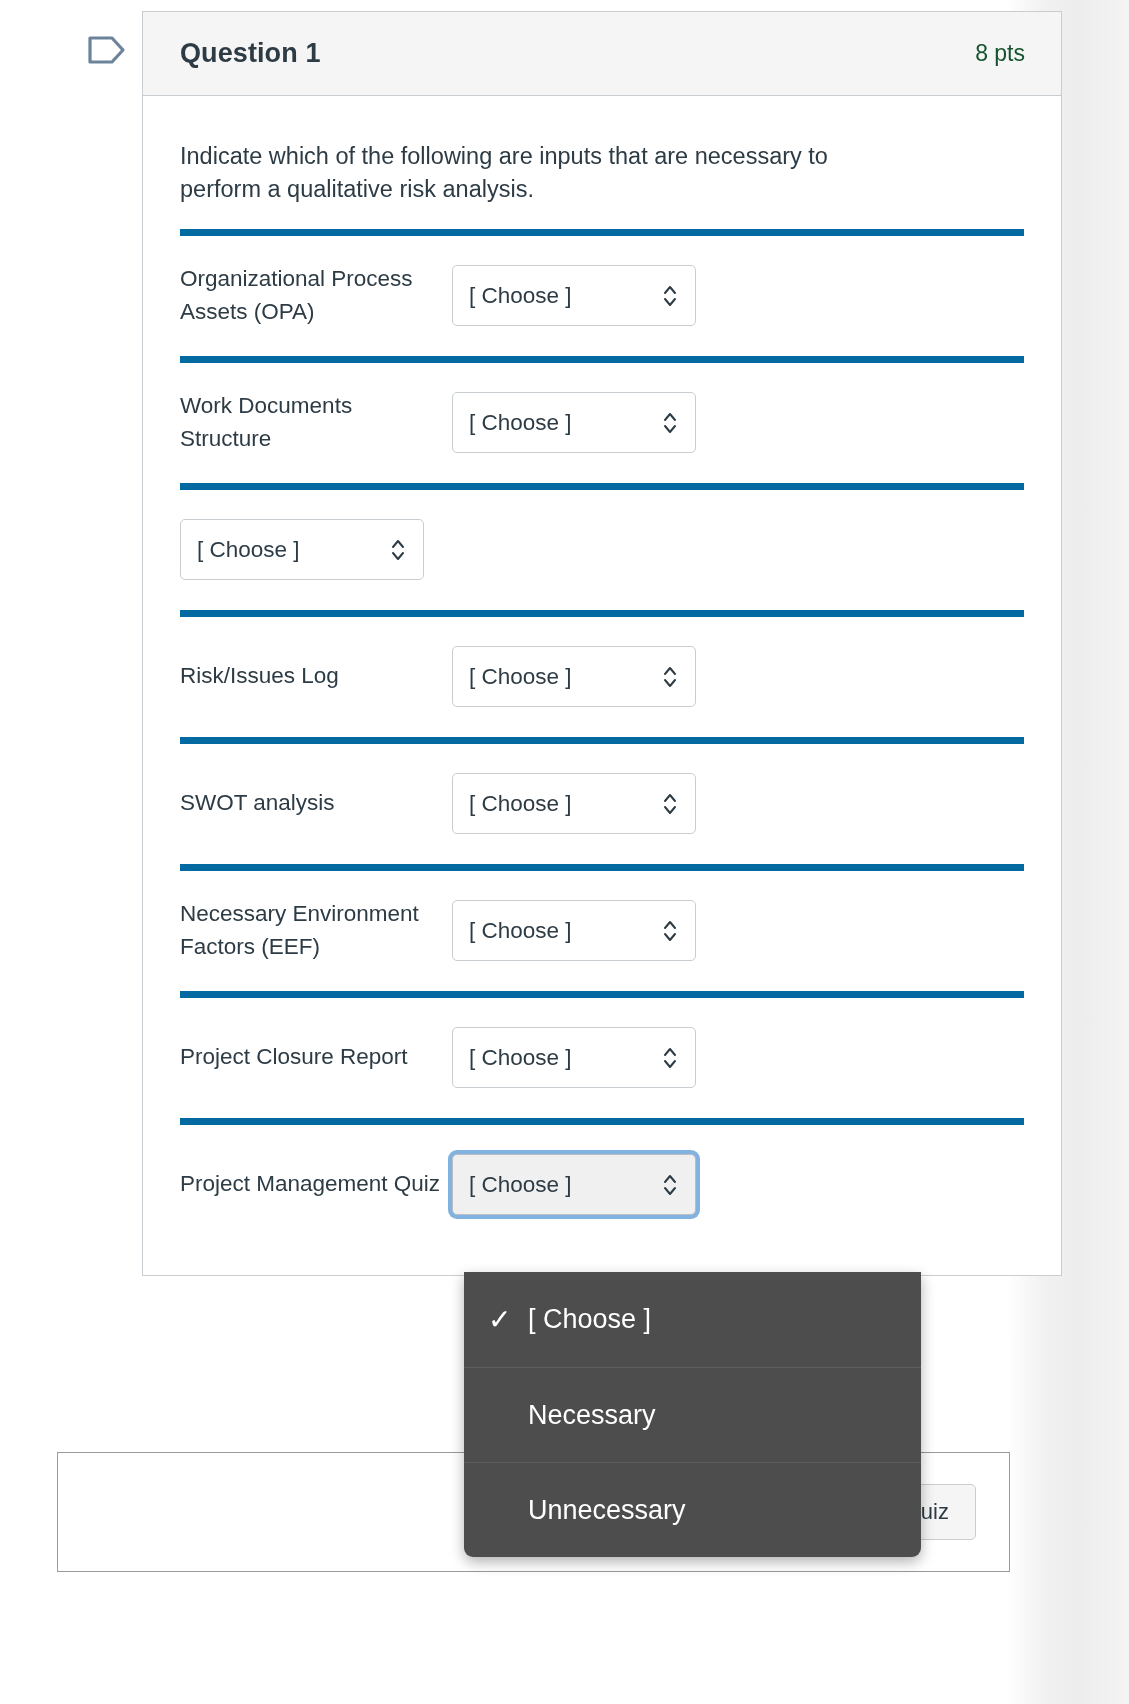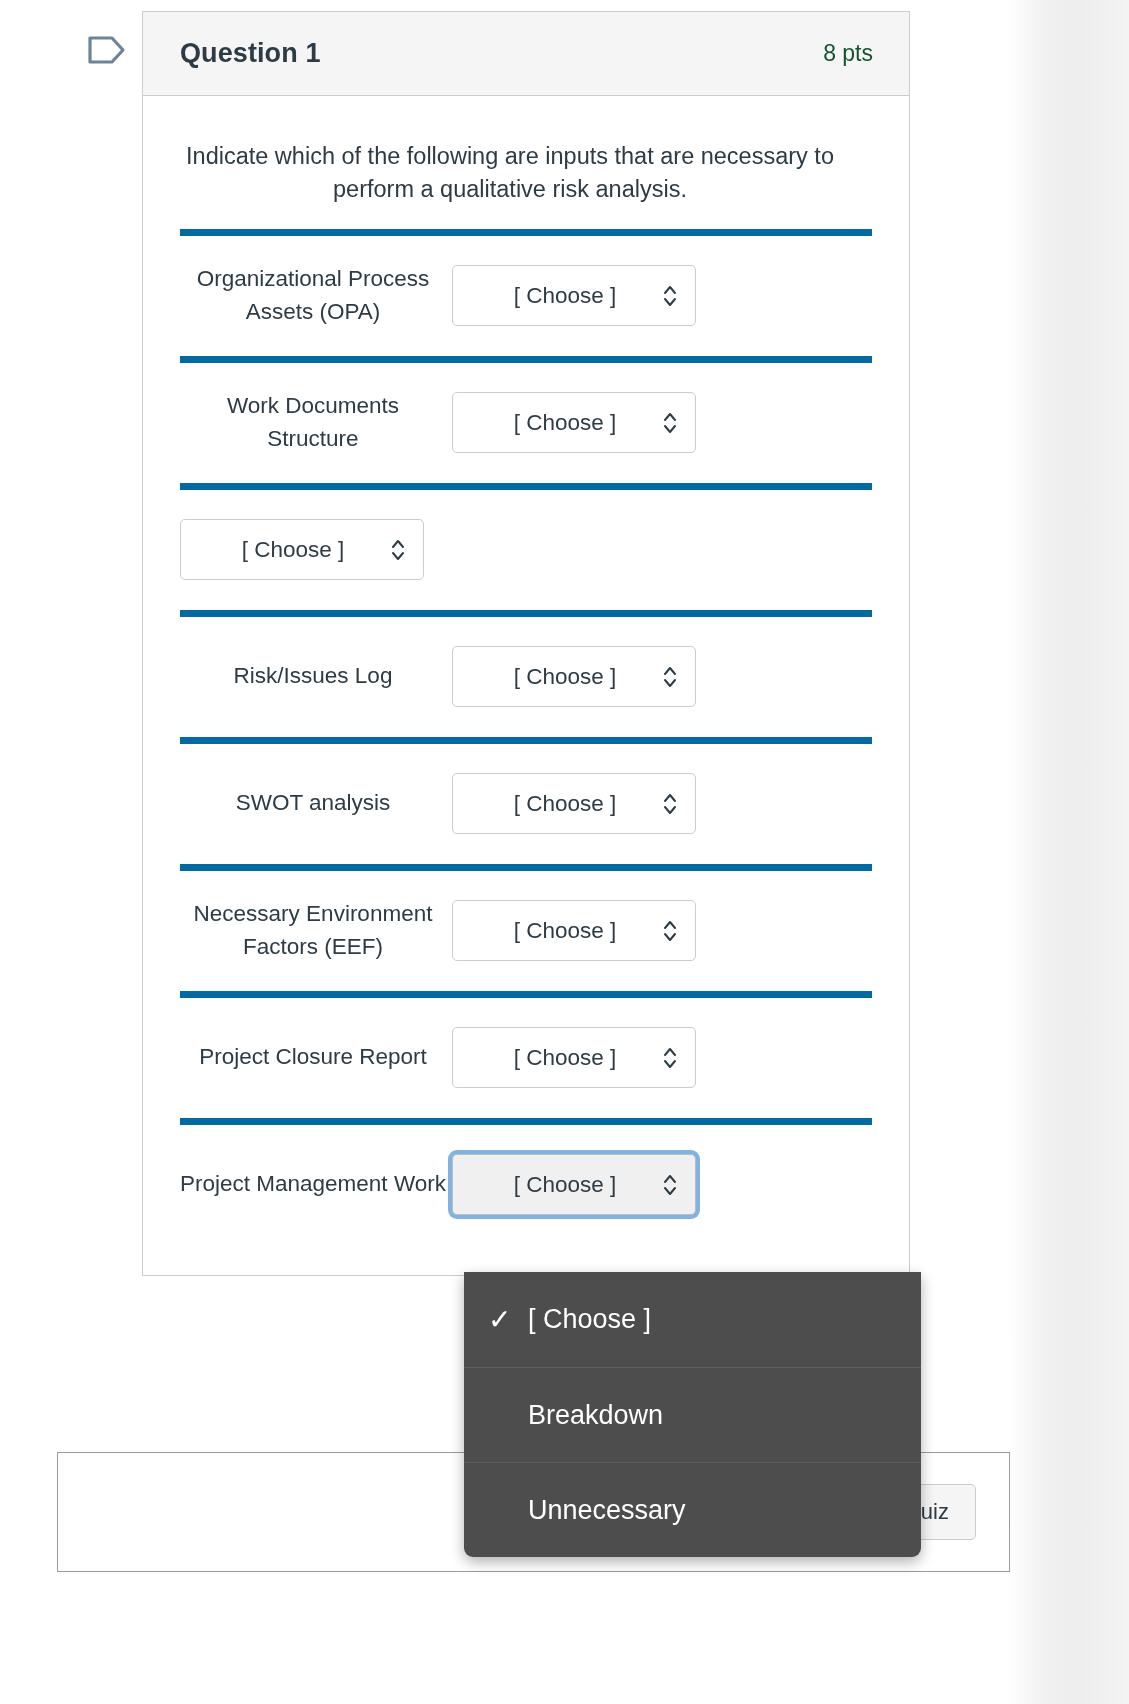--- a/index.html
+++ b/index.html
@@ -41,25 +41,24 @@
     top: 28px;
     width: 42px;
     height: 44px;
   }
 
   
   #question-card {
     position: absolute;
     left: 142px;
     top: 11px;
-    width: 768px;
+    width: 920px;
     border: 1px solid #c7cdd1;
     background: #ffffff;
     box-sizing: border-box;
-    text-align: center;
   }
   #question-header {
     height: 84px;
     background: #f5f5f5;
     border-bottom: 1px solid #c7cdd1;
     display: flex;
     align-items: center;
     justify-content: space-between;
     padding: 0 36px 0 37px;
     box-sizing: border-box;
@@ -325,21 +324,21 @@
           <span class="match-select-value">[ Choose ]</span>
           <svg class="select-arrow-icon" viewBox="0 0 18 26" fill="none" stroke="currentColor" stroke-width="2" stroke-linecap="round" stroke-linejoin="round">
             <path d="M4 10 L9 4 L14 10"></path>
               <path d="M4 16 L9 22 L14 16"></path>
           </svg>
         </div>
       </div>
     </div>
 
     <div class="match-row">
-      <div class="match-label">Project Management Work</div>
+      <div class="match-label">Project Management Quiz</div>
       <div class="match-select-wrap">
         <div class="match-select is-focused">
           <span class="match-select-value">[ Choose ]</span>
           <svg class="select-arrow-icon" viewBox="0 0 18 26" fill="none" stroke="currentColor" stroke-width="2" stroke-linecap="round" stroke-linejoin="round">
             <path d="M4 10 L9 4 L14 10"></path>
               <path d="M4 16 L9 22 L14 16"></path>
           </svg>
         </div>
       </div>
     </div>
@@ -354,19 +353,19 @@
   <div class="bar-btn" id="submit-quiz-button">Submit Quiz</div>
 </div>
 
 <div id="select-menu">
   <div class="menu-item">
     <span class="menu-check">✓</span>
     <span class="menu-label">[ Choose ]</span>
   </div>
   <div class="menu-item">
     <span class="menu-check is-empty">✓</span>
-    <span class="menu-label">Breakdown</span>
+    <span class="menu-label">Necessary</span>
   </div>
   <div class="menu-item">
     <span class="menu-check is-empty">✓</span>
     <span class="menu-label">Unnecessary</span>
   </div>
 </div>
 
 </body></html>

